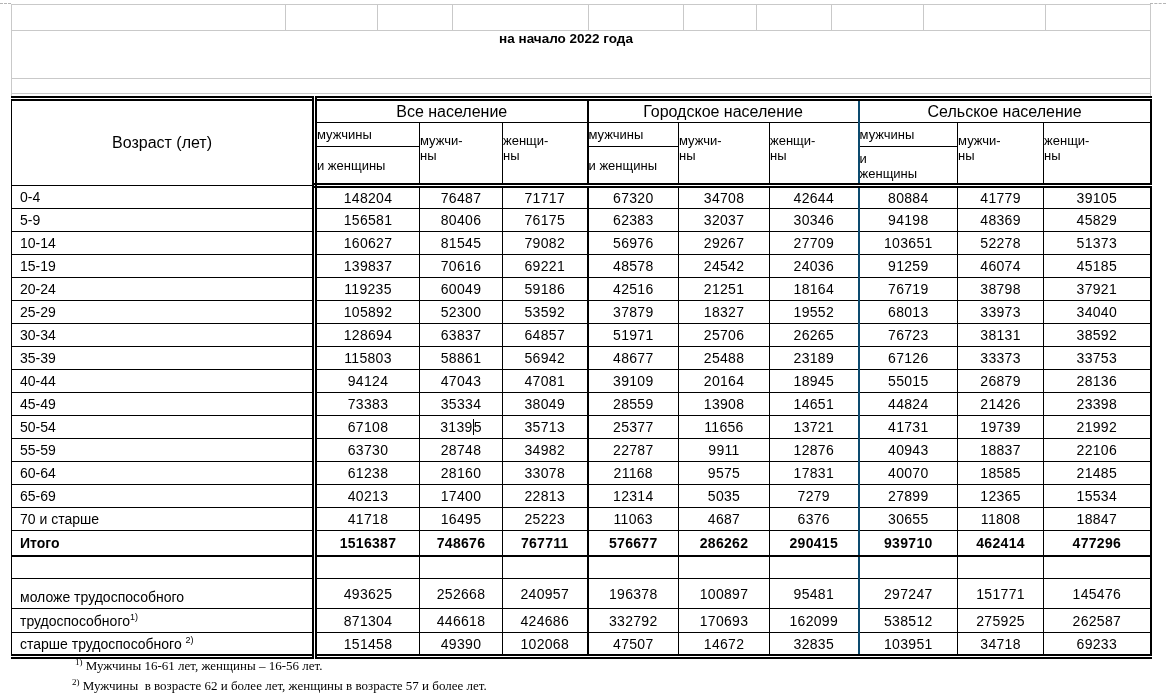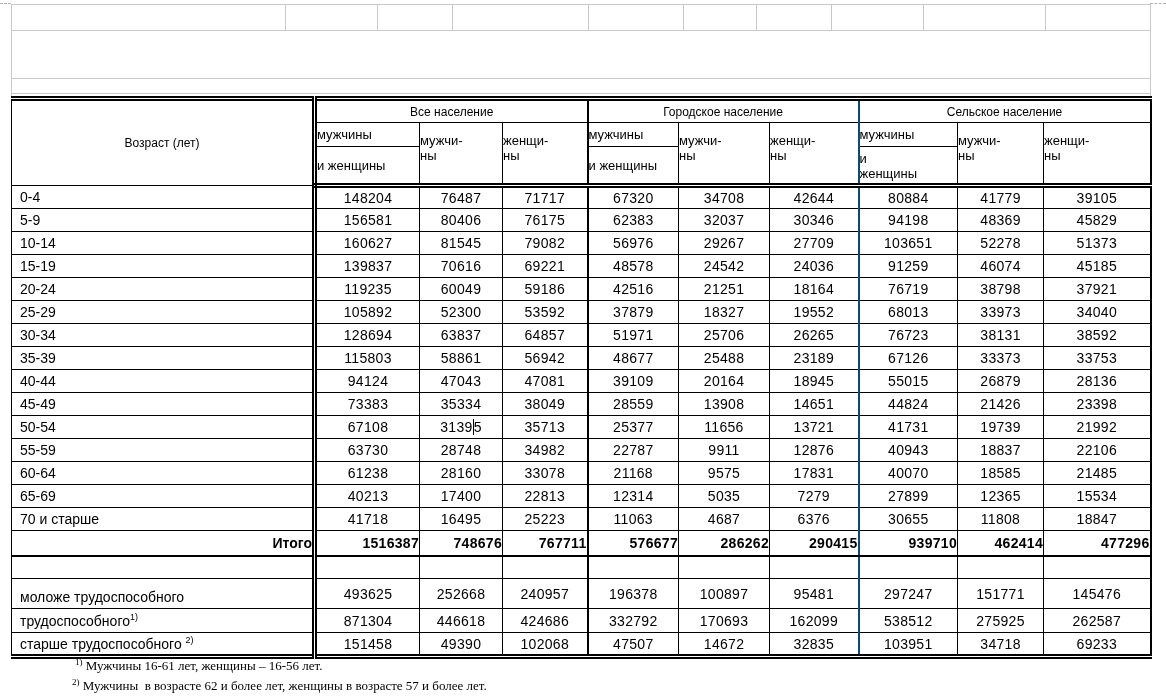--- a/index.html
+++ b/index.html
@@ -20,30 +20,30 @@
   
   .ptable{position:absolute;left:11px;top:96px;width:1139px;border-collapse:collapse;table-layout:fixed;
           border-top:5px double #000;border-bottom:5px double #000;border-left:1px solid #000;border-right:2px solid #000;}
   .ptable th,.ptable td{border:1px solid #000;font-weight:normal;padding:0;overflow:hidden;}
   .ptable .c1,.ptable .g0{border-left:5px double #000;}
   .ptable .c4,.ptable .g1{border-left:2px solid #000;}
   .ptable .c7,.ptable .g2{border-left:2px solid #0c4a6e;}
   .ptable .c9{border-right:2px solid #000;}
 
   tr.h1{height:24px;}
-  tr.h1 th{font-size:12px;text-align:center;vertical-align:middle;}
+  tr.h1 th{font-size:16px;text-align:center;vertical-align:middle;}
   th.lbl{font-size:13.5px;text-align:center;vertical-align:middle;}
   tr.h2 th{border-bottom:5px double #000;font-size:13px;vertical-align:top;text-align:left;line-height:15px;}
   .split-top{border-bottom:1px solid #000;padding:4px 0 4px;}
   .split-bot{padding-top:4px;min-height:22px;display:flex;flex-direction:column;justify-content:flex-end;padding-bottom:2px;}
   .sub-pad{padding-top:10px;}
 
   tr.age{height:23px;}
   tr.total{height:25px;}
-  tr.total td{font-weight:bold;border-bottom:2px solid #000;text-align:right;}
+  tr.total td{font-weight:bold;border-bottom:2px solid #000;}
   tr.spacer{height:23px;}
   tr.spacer td{border-top:2px solid #000;border-bottom:1px solid #000;}
   tr.labor0{height:30px;}
   tr.labor1,tr.labor2{height:24px;}
   tr.labor0 td.lblcell{vertical-align:bottom;padding-bottom:3px;}
 
   td.lblcell{font-size:14px;text-align:left;padding-left:8px;vertical-align:middle;}
   td.num{font-size:14px;text-align:center;vertical-align:middle;letter-spacing:.3px;}
   sup.lab-sup{font-size:9px;}
 
@@ -73,20 +73,21 @@
   <div class="fline v" style="left:377px;top:4px;height:26px;"></div>
   <div class="fline v" style="left:452px;top:4px;height:26px;"></div>
   <div class="fline v" style="left:588px;top:4px;height:26px;"></div>
   <div class="fline v" style="left:683px;top:4px;height:26px;"></div>
   <div class="fline v" style="left:756px;top:4px;height:26px;"></div>
   <div class="fline v" style="left:831px;top:4px;height:26px;"></div>
   <div class="fline v" style="left:923px;top:4px;height:26px;"></div>
   <div class="fline v" style="left:1045px;top:4px;height:26px;"></div>
 
   <div class="title-block">
+    <div class="title-line2">на начало 2022 года</div>
   </div>
 
   <table class="ptable">
     <colgroup>
       <col style="width:303px">
         <col style="width:105px">
         <col style="width:83px">
         <col style="width:85px">
       <col style="width:91px">
         <col style="width:91px">

